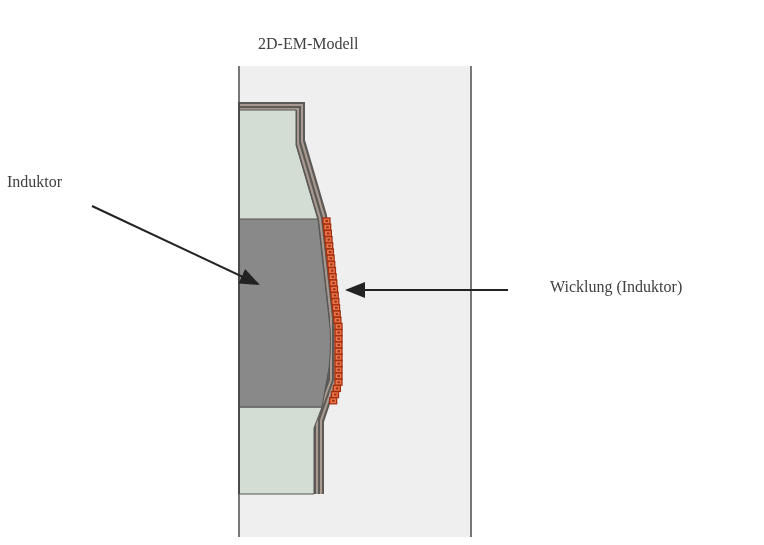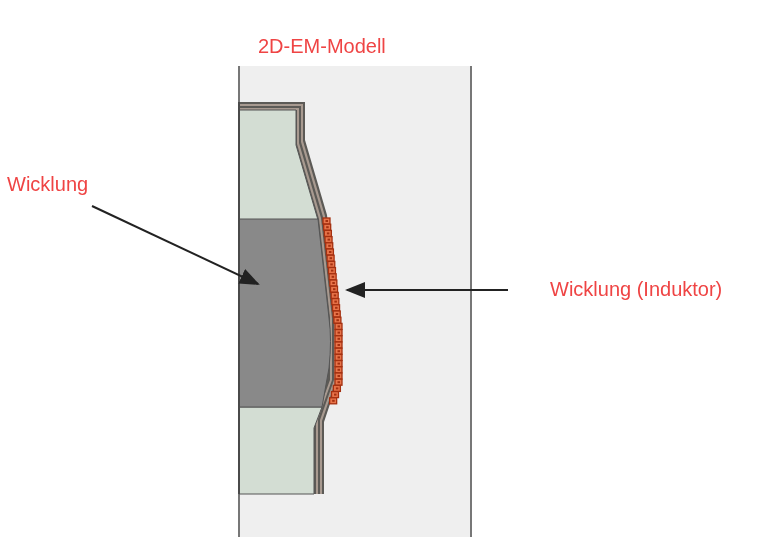--- a/index.html
+++ b/index.html
@@ -1,27 +1,27 @@
 <!DOCTYPE html>
 <html><head>
 <meta charset="utf-8">
 <style>
   html, body { margin:0; padding:0; background:#ffffff; }
   body { width:764px; height:545px; position:relative; overflow:hidden; font-family:"DejaVu Sans", sans-serif; }
-  .label { position:absolute; color:#ef4444; font-size:20px; white-space:nowrap; font-family:Liberation Sans, sans-serif; }
+  .label { position:absolute; color:#404040; font-size:16px; white-space:nowrap; font-family:Liberation Serif, serif; }
   #title { left:258px; top:35px; }
   #lbl-ore { left:7px; top:173px; }
   #lbl-coil { left:550px; top:278px; }
   svg { position:absolute; left:0; top:0; }
 </style>
 </head>
 <body>
 
 <div class="label" id="title">2D-EM-Modell</div>
-<div class="label" id="lbl-ore">Wicklung</div>
+<div class="label" id="lbl-ore">Induktor</div>
 <div class="label" id="lbl-coil">Wicklung (Induktor)</div>
 
 <svg width="764" height="545" viewBox="0 0 764 545">
 
   <g>
     <rect x="238" y="66" width="234" height="471" fill="#efefef"></rect>
     <line x1="239" y1="66" x2="239" y2="537" stroke="#777" stroke-width="2"></line>
     <line x1="471" y1="66" x2="471" y2="537" stroke="#777" stroke-width="2"></line>
   </g>
 

